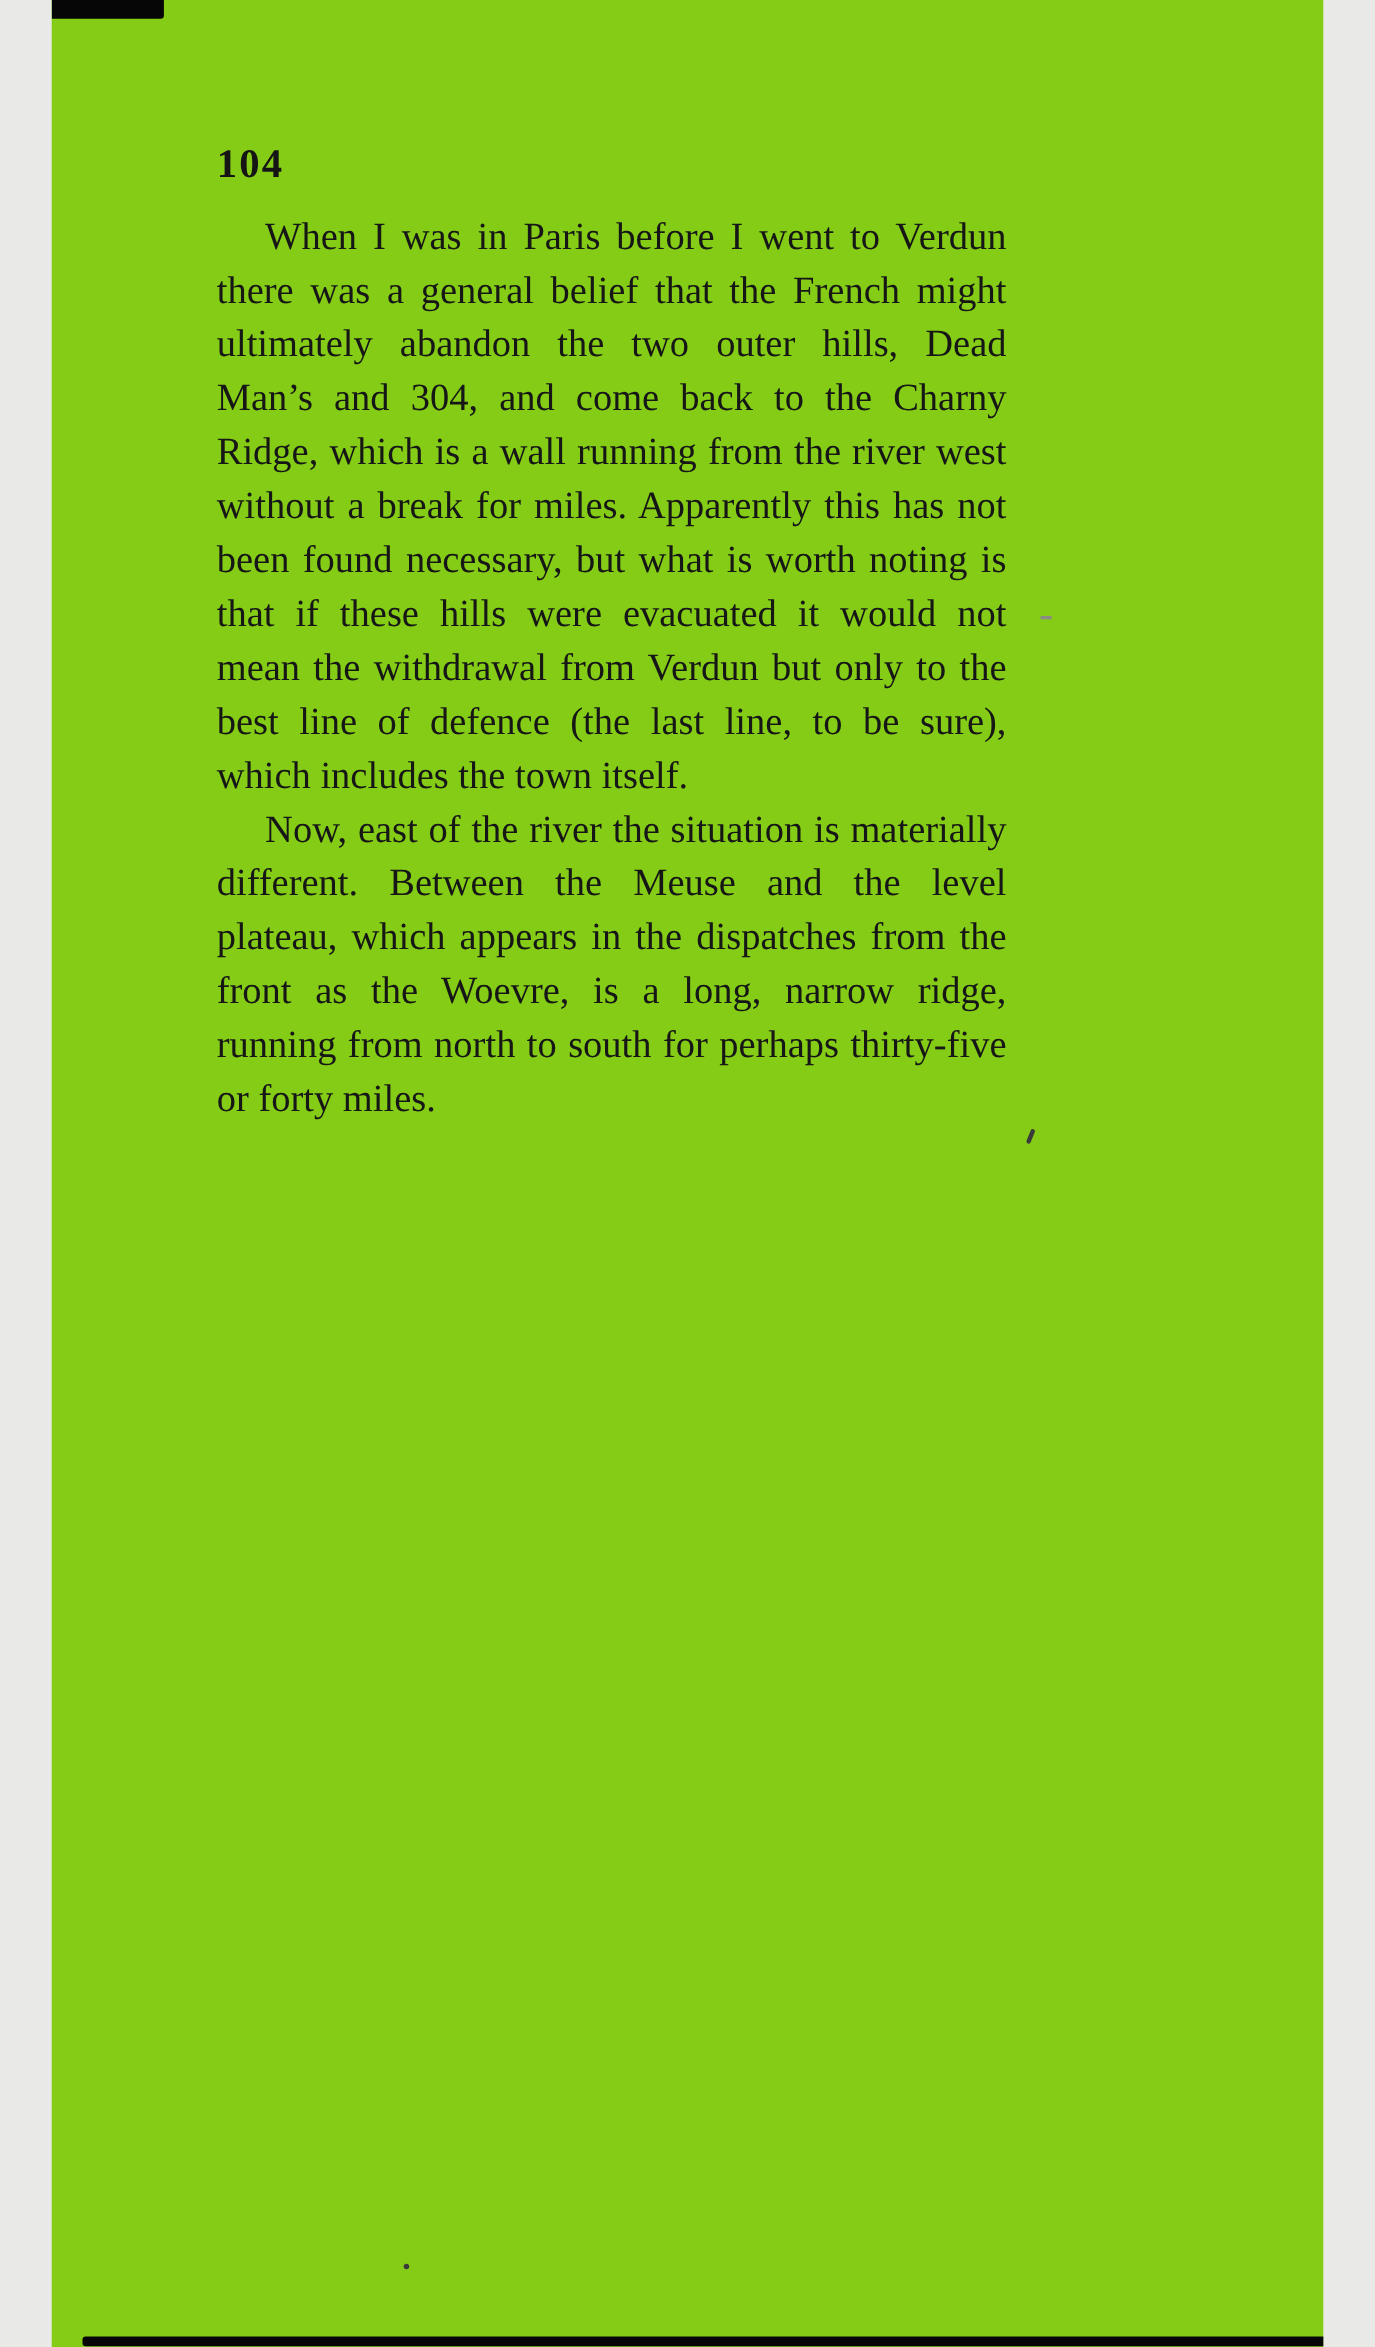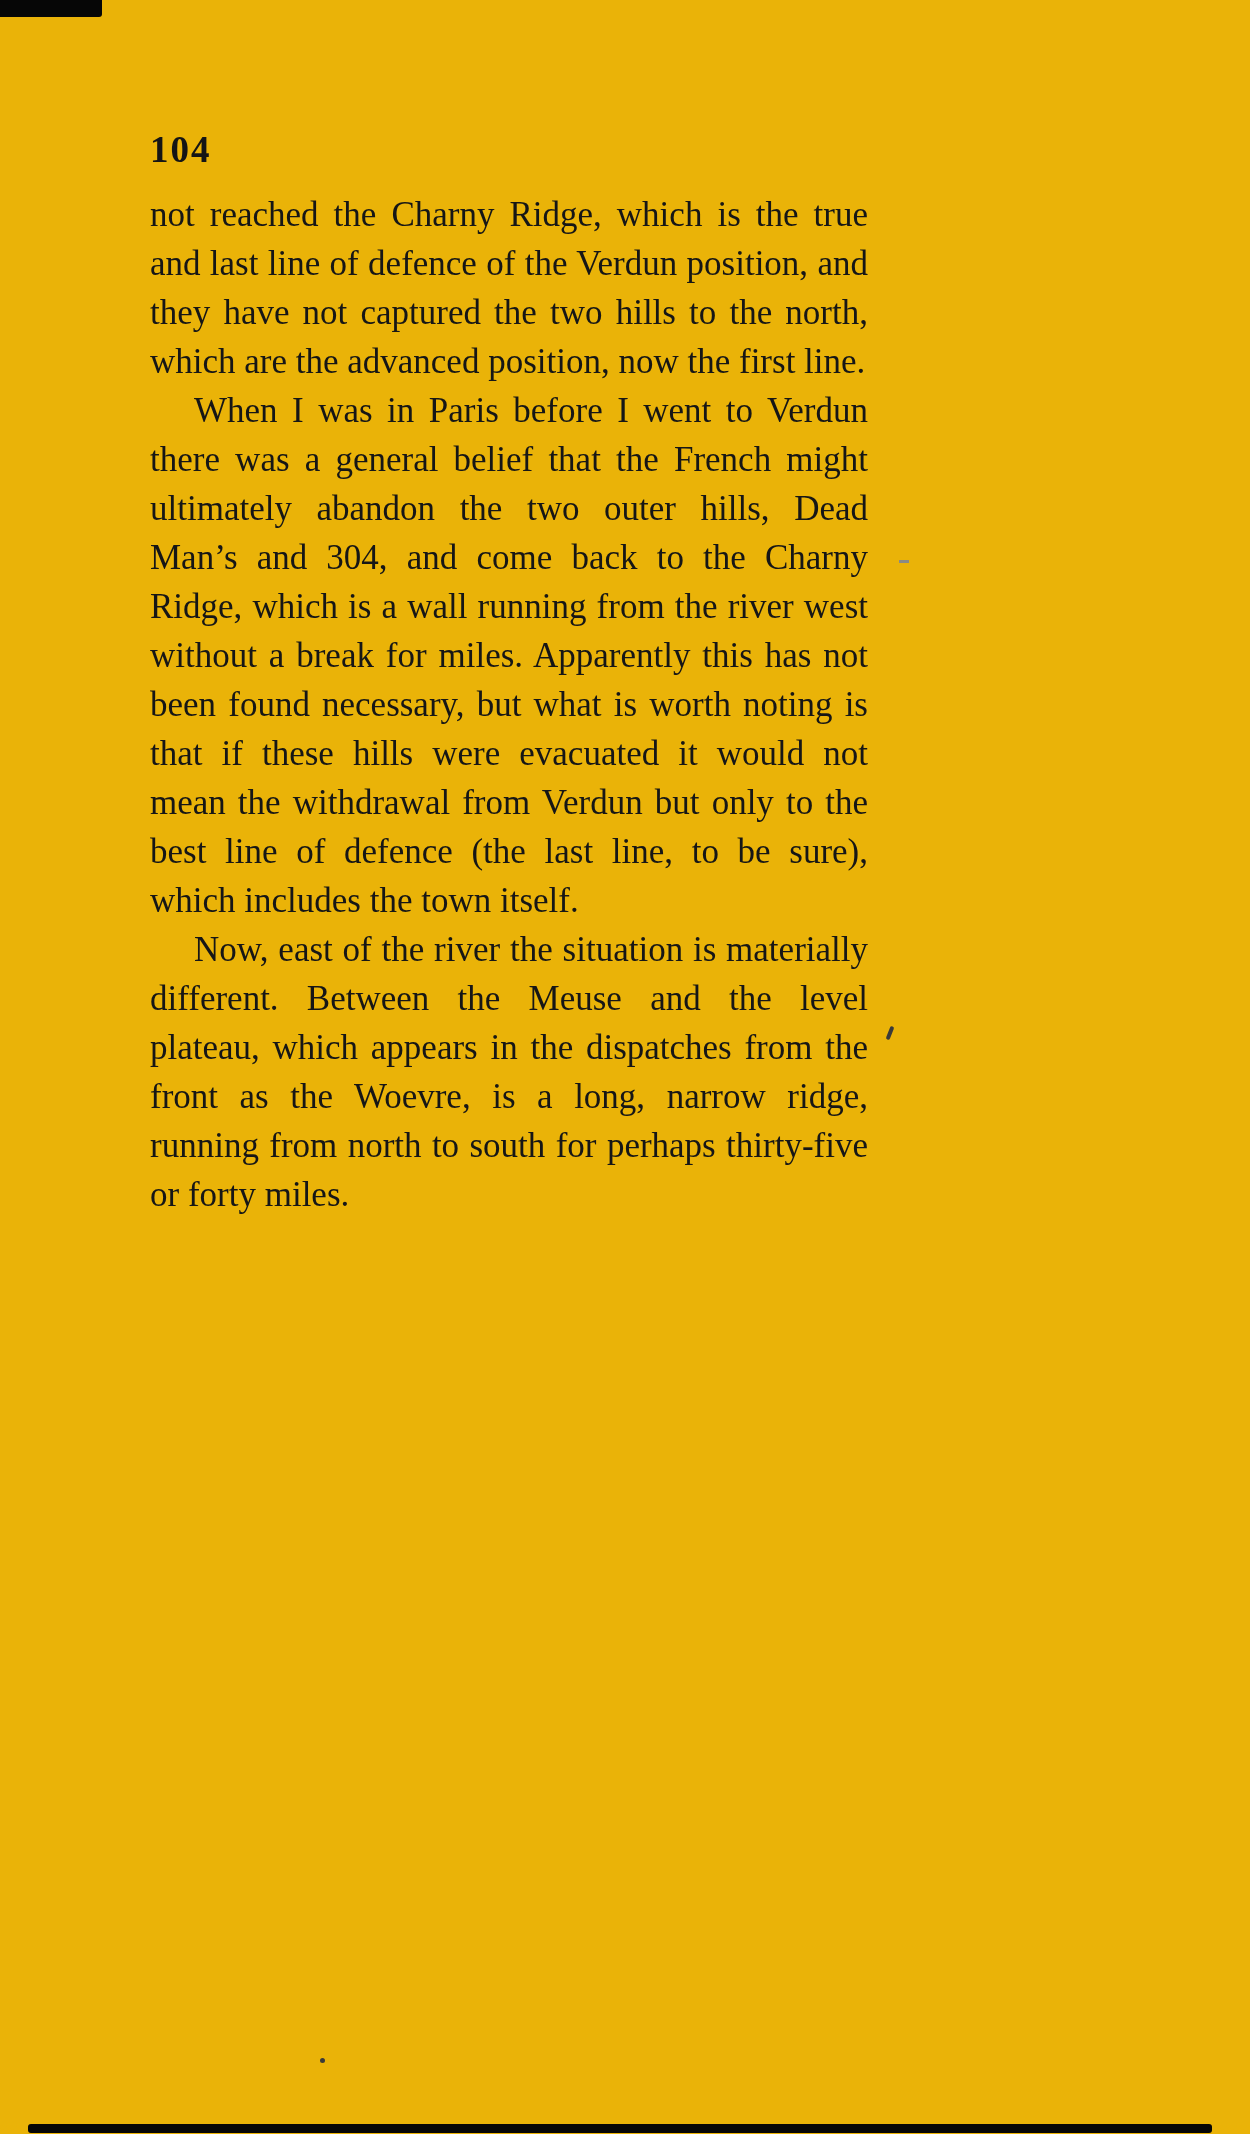--- a/index.html
+++ b/index.html
@@ -2,24 +2,24 @@
 <html><head>
 <meta charset="utf-8">
 <style>
   html, body {
     margin: 0;
     padding: 0;
     background: #e9e9e7;
   }
   .page {
     position: relative;
-    width: 1250px;
+    width: 1156px;
     height: 2134px;
     margin: 0 auto;
-    background: #eab308;
+    background: #84cc16;
     overflow: hidden;
     font-family: "Liberation Serif", "DejaVu Serif", serif;
     color: #151515;
   }
 
   
   .page-header {
     position: absolute;
     top: 128px;
     left: 150px;
@@ -111,21 +111,20 @@
 
 <div class="page">
 
   <div class="scan-bar top-left"></div>
 
   <header class="page-header">
     <span class="page-number">104</span>
   </header>
 
   <main class="text-block">
-    <p class="para">not reached the Charny Ridge, which is the true and last line of defence of the Verdun position, and they have not captured the two hills to the north, which are the advanced position, now the first line.</p>
     <p class="para indent">When I was in Paris before I went to Verdun there was a general belief that the French might ultimately abandon the two outer hills, Dead Man’s and 304, and come back to the Charny Ridge, which is a wall running from the river west without a break for miles. Apparently this has not been found necessary, but what is worth noting is that if these hills were evacuated it would not mean the withdrawal from Verdun but only to the best line of defence (the last line, to be sure), which includes the town itself.</p>
     <p class="para indent">Now, east of the river the situation is materially different. Between the Meuse and the level plateau, which appears in the dispatches from the front as the Woevre, is a long, narrow ridge, running from north to south for perhaps thirty-five or forty miles.</p>
   </main>
 
   <div class="mark dash"></div>
   <div class="mark tick"></div>
   <div class="mark dot"></div>
 
   <div class="scan-bar bottom"></div>
 

